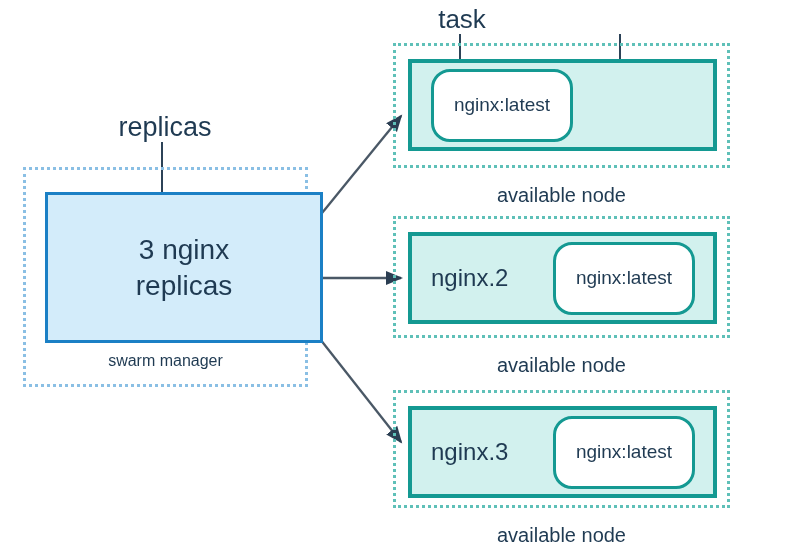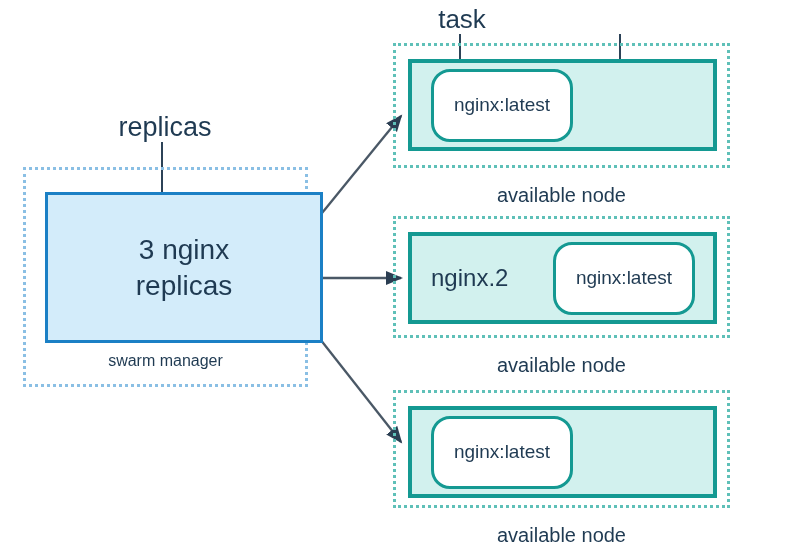--- a/index.html
+++ b/index.html
@@ -168,20 +168,21 @@
           <span class="container-name">nginx:latest</span>
         </span>
       </div>
     </div>
     <div class="node-caption">available node</div>
   </div>
 
   <div class="node node-3" style="top:390px;">
     <div class="node-frame">
       <div class="task-box">
+        <span class="task-name">nginx.3</span>
         <span class="container-box">
           <span class="container-name">nginx:latest</span>
         </span>
       </div>
     </div>
     <div class="node-caption">available node</div>
   </div>
 
 </div>
 

